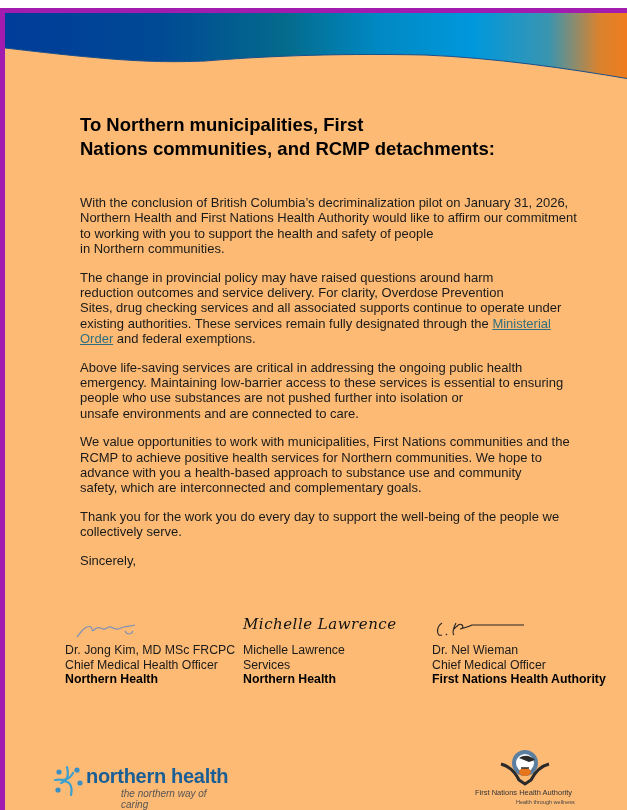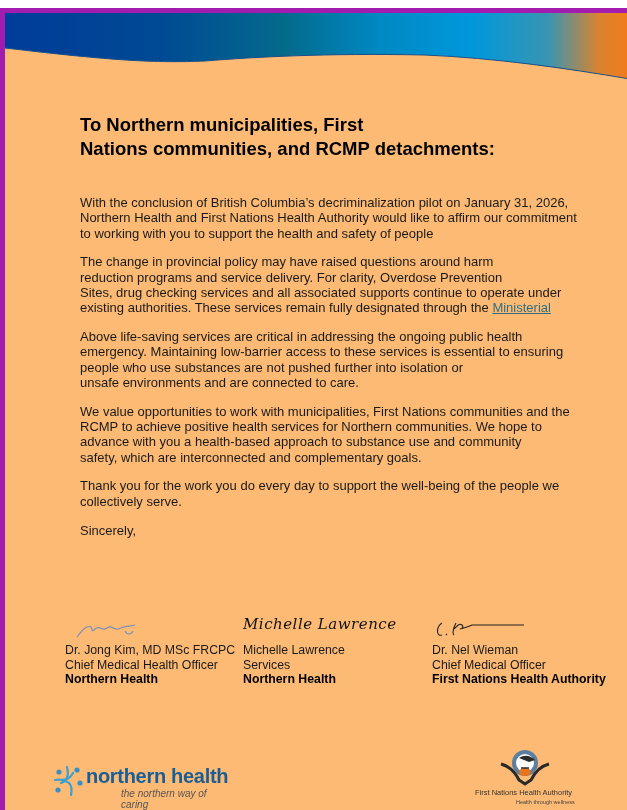--- a/index.html
+++ b/index.html
@@ -66,26 +66,28 @@
   <div class="title">
     <span class="ln">To Northern municipalities, First</span>
     <span class="ln">Nations communities, and RCMP detachments:</span>
   </div>
 
   <div class="body-text">
     <p>
       <span class="ln">With the conclusion of British Columbia’s decriminalization pilot on January 31, 2026,</span>
       <span class="ln">Northern Health and First Nations Health Authority would like to affirm our commitment</span>
       <span class="ln">to working with you to support the health and safety of people</span>
+      <span class="ln">in Northern communities.</span>
     </p>
     <p>
       <span class="ln">The change in provincial policy may have raised questions around harm</span>
-      <span class="ln">reduction programs and service delivery. For clarity, Overdose Prevention</span>
+      <span class="ln">reduction outcomes and service delivery. For clarity, Overdose Prevention</span>
       <span class="ln">Sites, drug checking services and all associated supports continue to operate under</span>
       <span class="ln"><span>existing authorities. These services remain fully designated through the </span><a class="link" href="#">Ministerial</a></span>
+      <span class="ln"><a class="link" href="#">Order</a><span> and federal exemptions.</span></span>
     </p>
     <p>
       <span class="ln">Above life-saving services are critical in addressing the ongoing public health</span>
       <span class="ln">emergency. Maintaining low-barrier access to these services is essential to ensuring</span>
       <span class="ln">people who use substances are not pushed further into isolation or</span>
       <span class="ln">unsafe environments and are connected to care.</span>
     </p>
     <p>
       <span class="ln">We value opportunities to work with municipalities, First Nations communities and the</span>
       <span class="ln">RCMP to achieve positive health services for Northern communities. We hope to</span>

